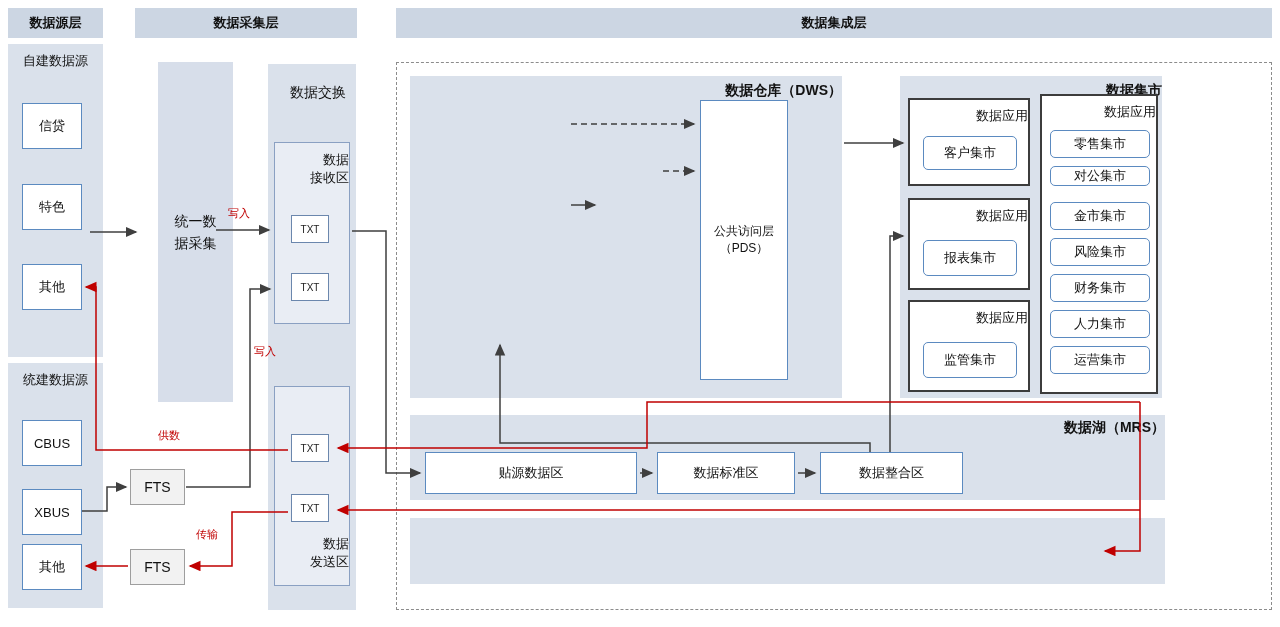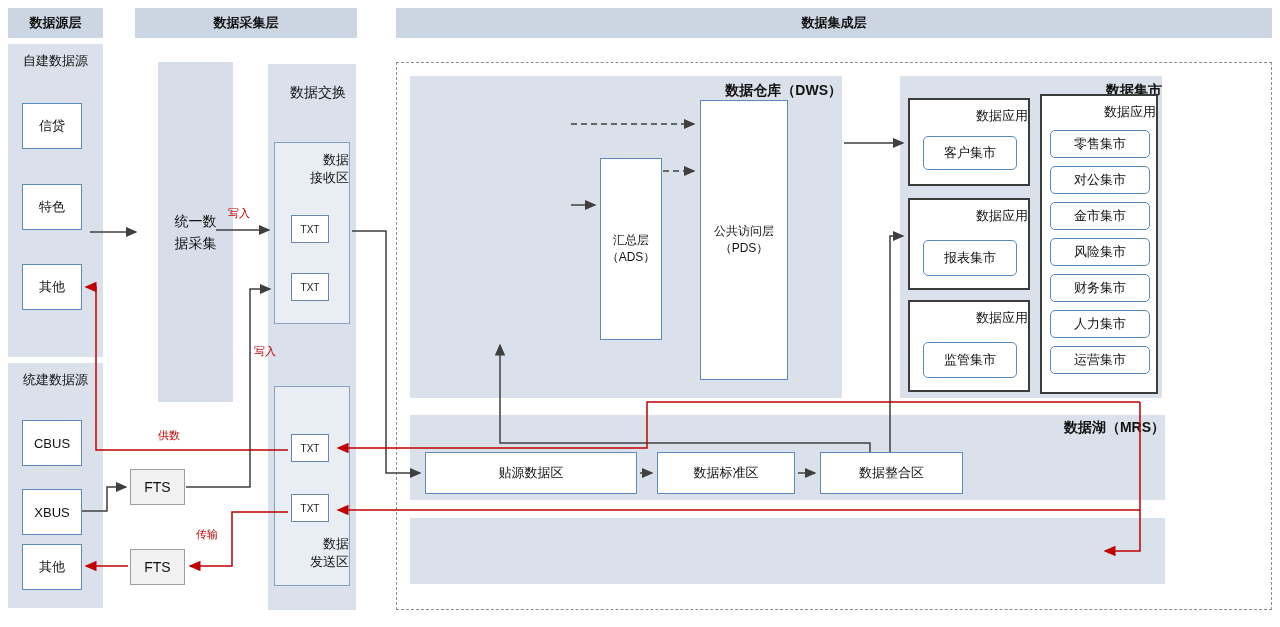--- a/index.html
+++ b/index.html
@@ -86,22 +86,20 @@
       <div class="txt-page front">TXT</div>
     </div>
     <div class="zonelabel pre" style="position:absolute;top:148px;width:100%;">数据
 发送区</div>
   </div>
 
   <div class="abs dashed-container" style="left:396px;top:62px;width:876px;height:548px;"></div>
 
   <div class="abs panel" style="left:410px;top:76px;width:432px;height:322px;"></div>
   <div class="abs title" style="left:410px;top:82px;width:432px;">数据仓库（DWS）</div>
-  <div class="abs wbox pre small" style="left:600px;top:158px;width:62px;height:182px;">汇总层
-（ADS）</div>
   <div class="abs wbox pre small" style="left:700px;top:100px;width:88px;height:280px;">公共访问层
 （PDS）</div>
 
   <div class="abs panel" style="left:900px;top:76px;width:262px;height:322px;"></div>
   <div class="abs title" style="left:900px;top:82px;width:262px;">数据集市</div>
 
   <div class="abs blackbox" style="left:908px;top:98px;width:122px;height:88px;">
     <div class="applabel" style="padding-top:7px;">数据应用</div>
     <div class="mart-item" style="left:13px;top:36px;width:94px;height:34px;">客户集市</div>
   </div>
@@ -110,21 +108,21 @@
     <div class="mart-item" style="left:13px;top:40px;width:94px;height:36px;">报表集市</div>
   </div>
   <div class="abs blackbox" style="left:908px;top:300px;width:122px;height:92px;">
     <div class="applabel" style="padding-top:7px;">数据应用</div>
     <div class="mart-item" style="left:13px;top:40px;width:94px;height:36px;">监管集市</div>
   </div>
 
   <div class="abs blackbox" style="left:1040px;top:94px;width:118px;height:300px;">
     <div class="applabel" style="padding-top:7px;">数据应用</div>
     <div class="mart-item" style="left:8px;top:34px;width:100px;height:28px;">零售集市</div>
-    <div class="mart-item" style="left:8px;top:70px;width:100px;height:28px;">对公集市</div>
+    <div class="mart-item" style="left:8px;top:70px;width:100px;height:20px;">对公集市</div>
     <div class="mart-item" style="left:8px;top:106px;width:100px;height:28px;">金市集市</div>
     <div class="mart-item" style="left:8px;top:142px;width:100px;height:28px;">风险集市</div>
     <div class="mart-item" style="left:8px;top:178px;width:100px;height:28px;">财务集市</div>
     <div class="mart-item" style="left:8px;top:214px;width:100px;height:28px;">人力集市</div>
     <div class="mart-item" style="left:8px;top:250px;width:100px;height:28px;">运营集市</div>
   </div>
 
   <div class="abs panel" style="left:410px;top:415px;width:755px;height:85px;"></div>
   <div class="abs title" style="left:410px;top:419px;width:755px;">数据湖（MRS）</div>
   <div class="abs wbox" style="left:425px;top:452px;width:212px;height:42px;">贴源数据区</div>

